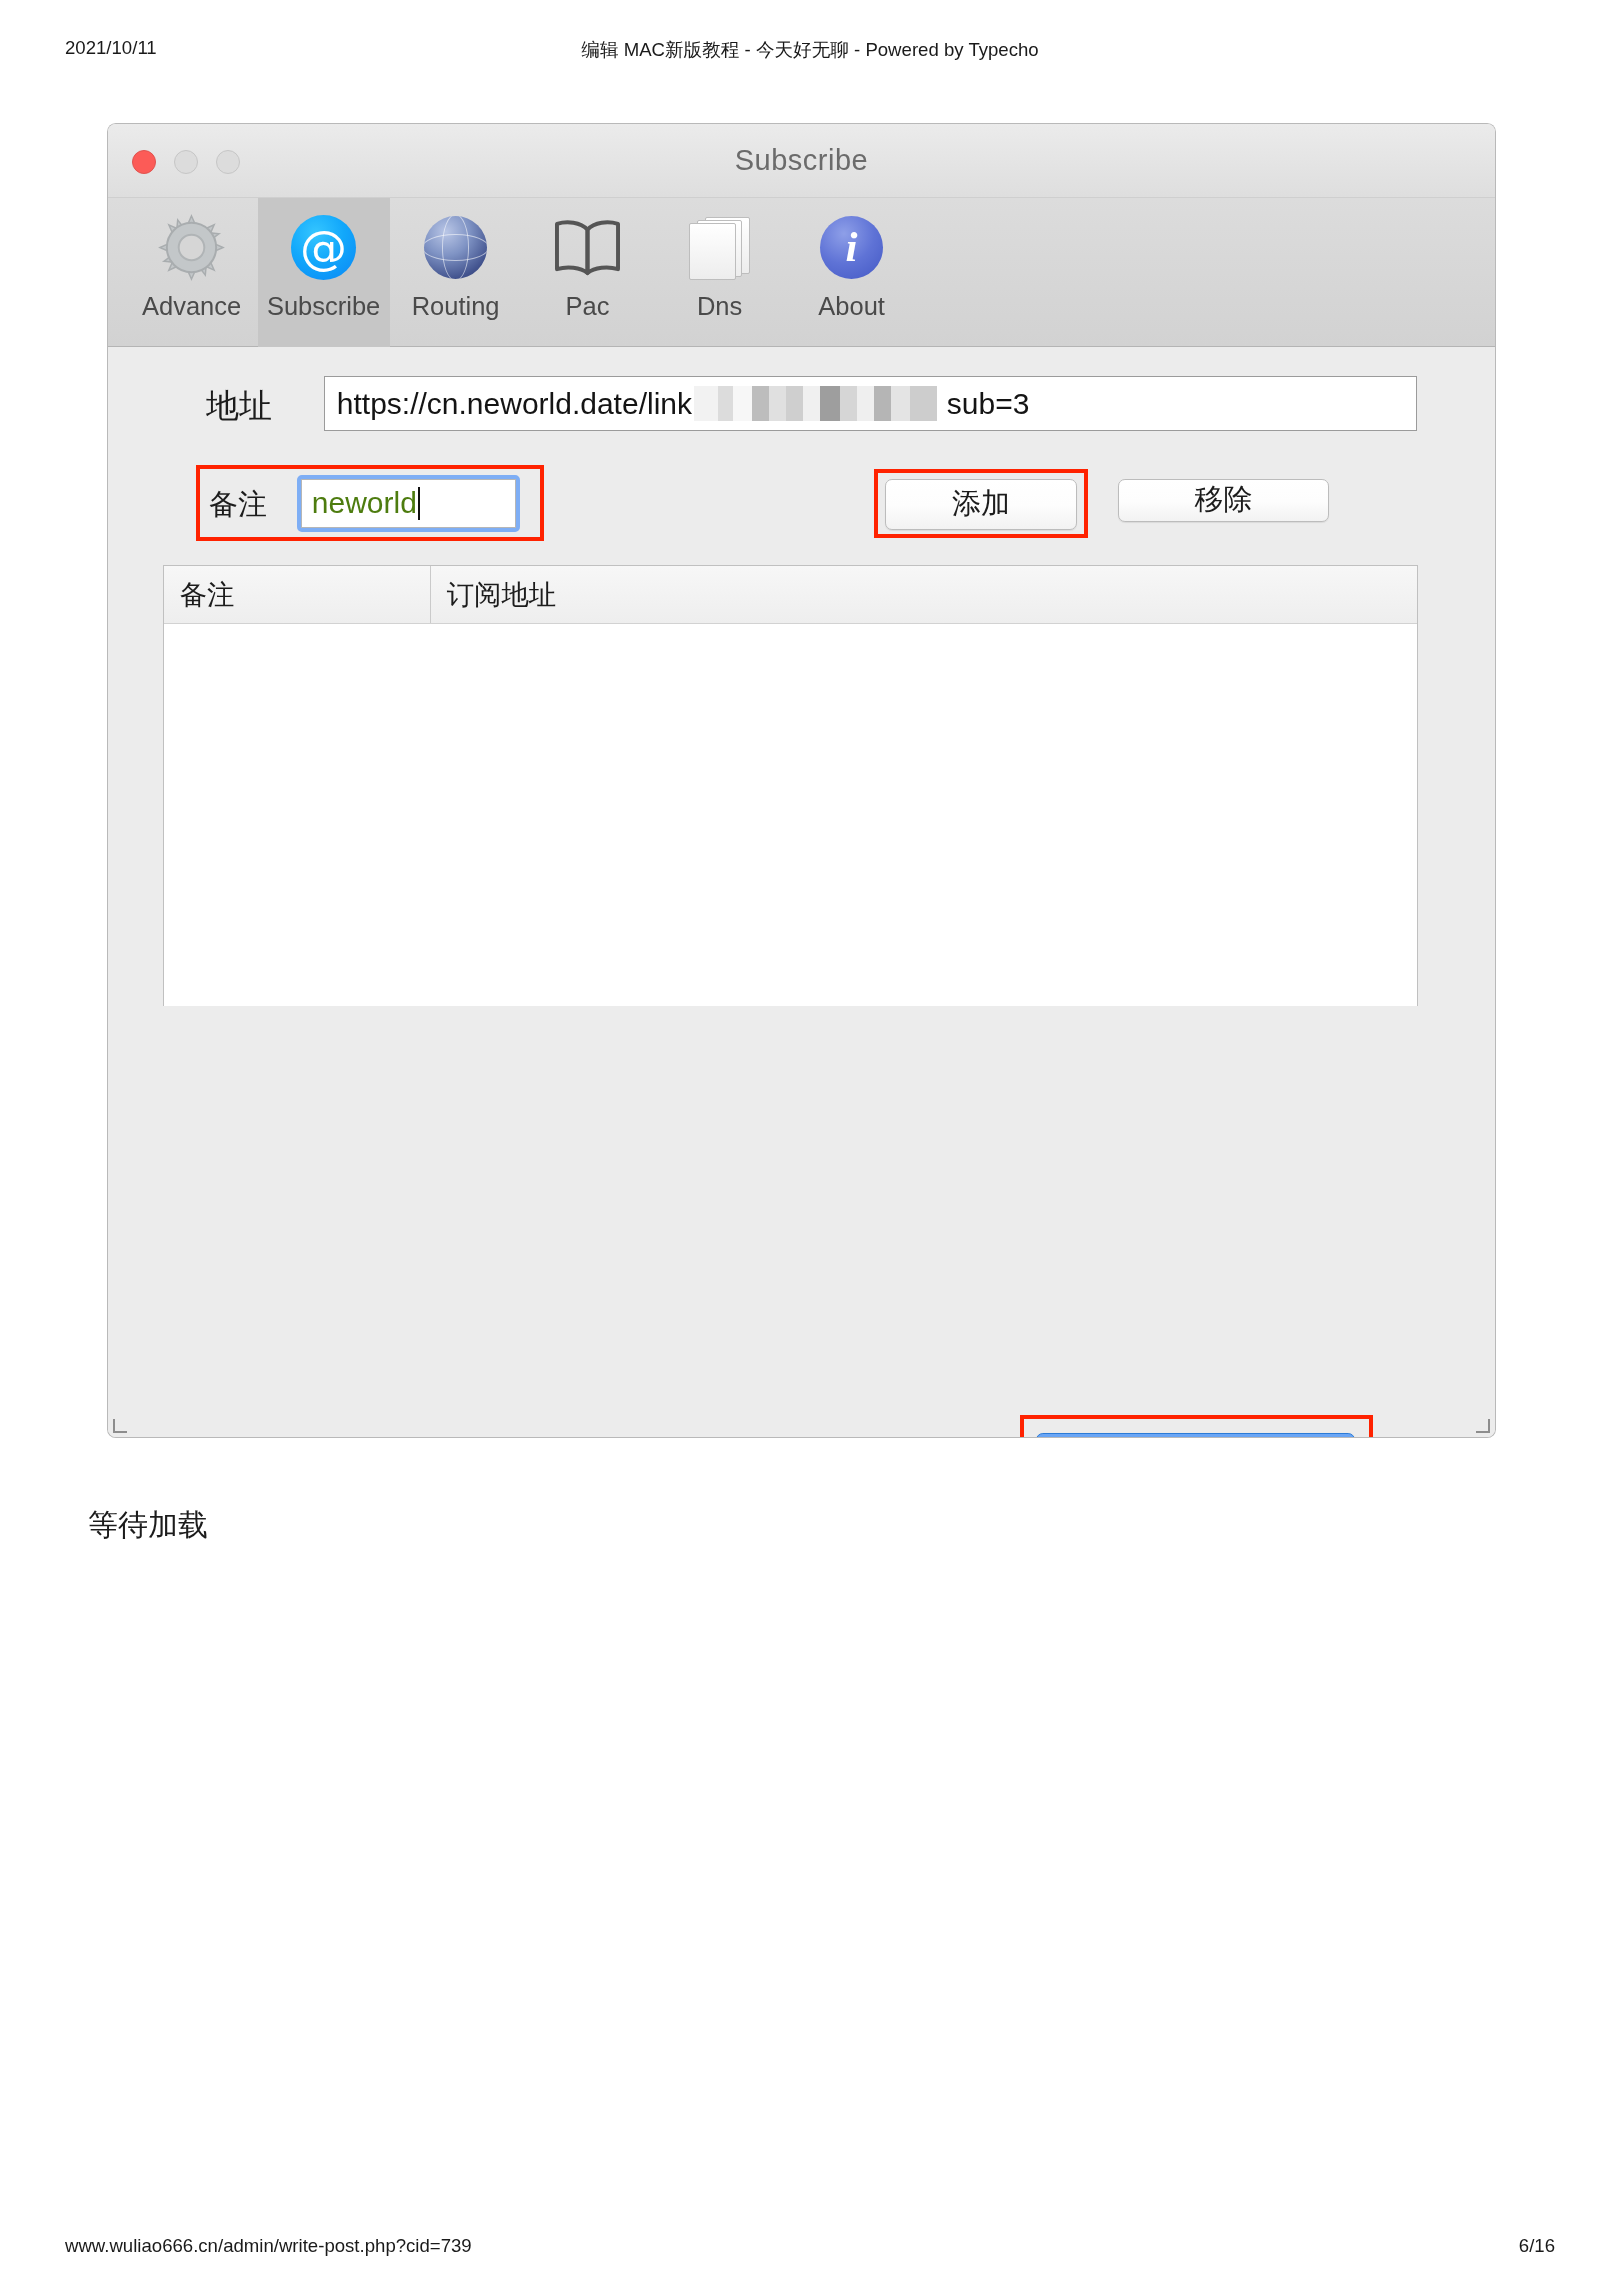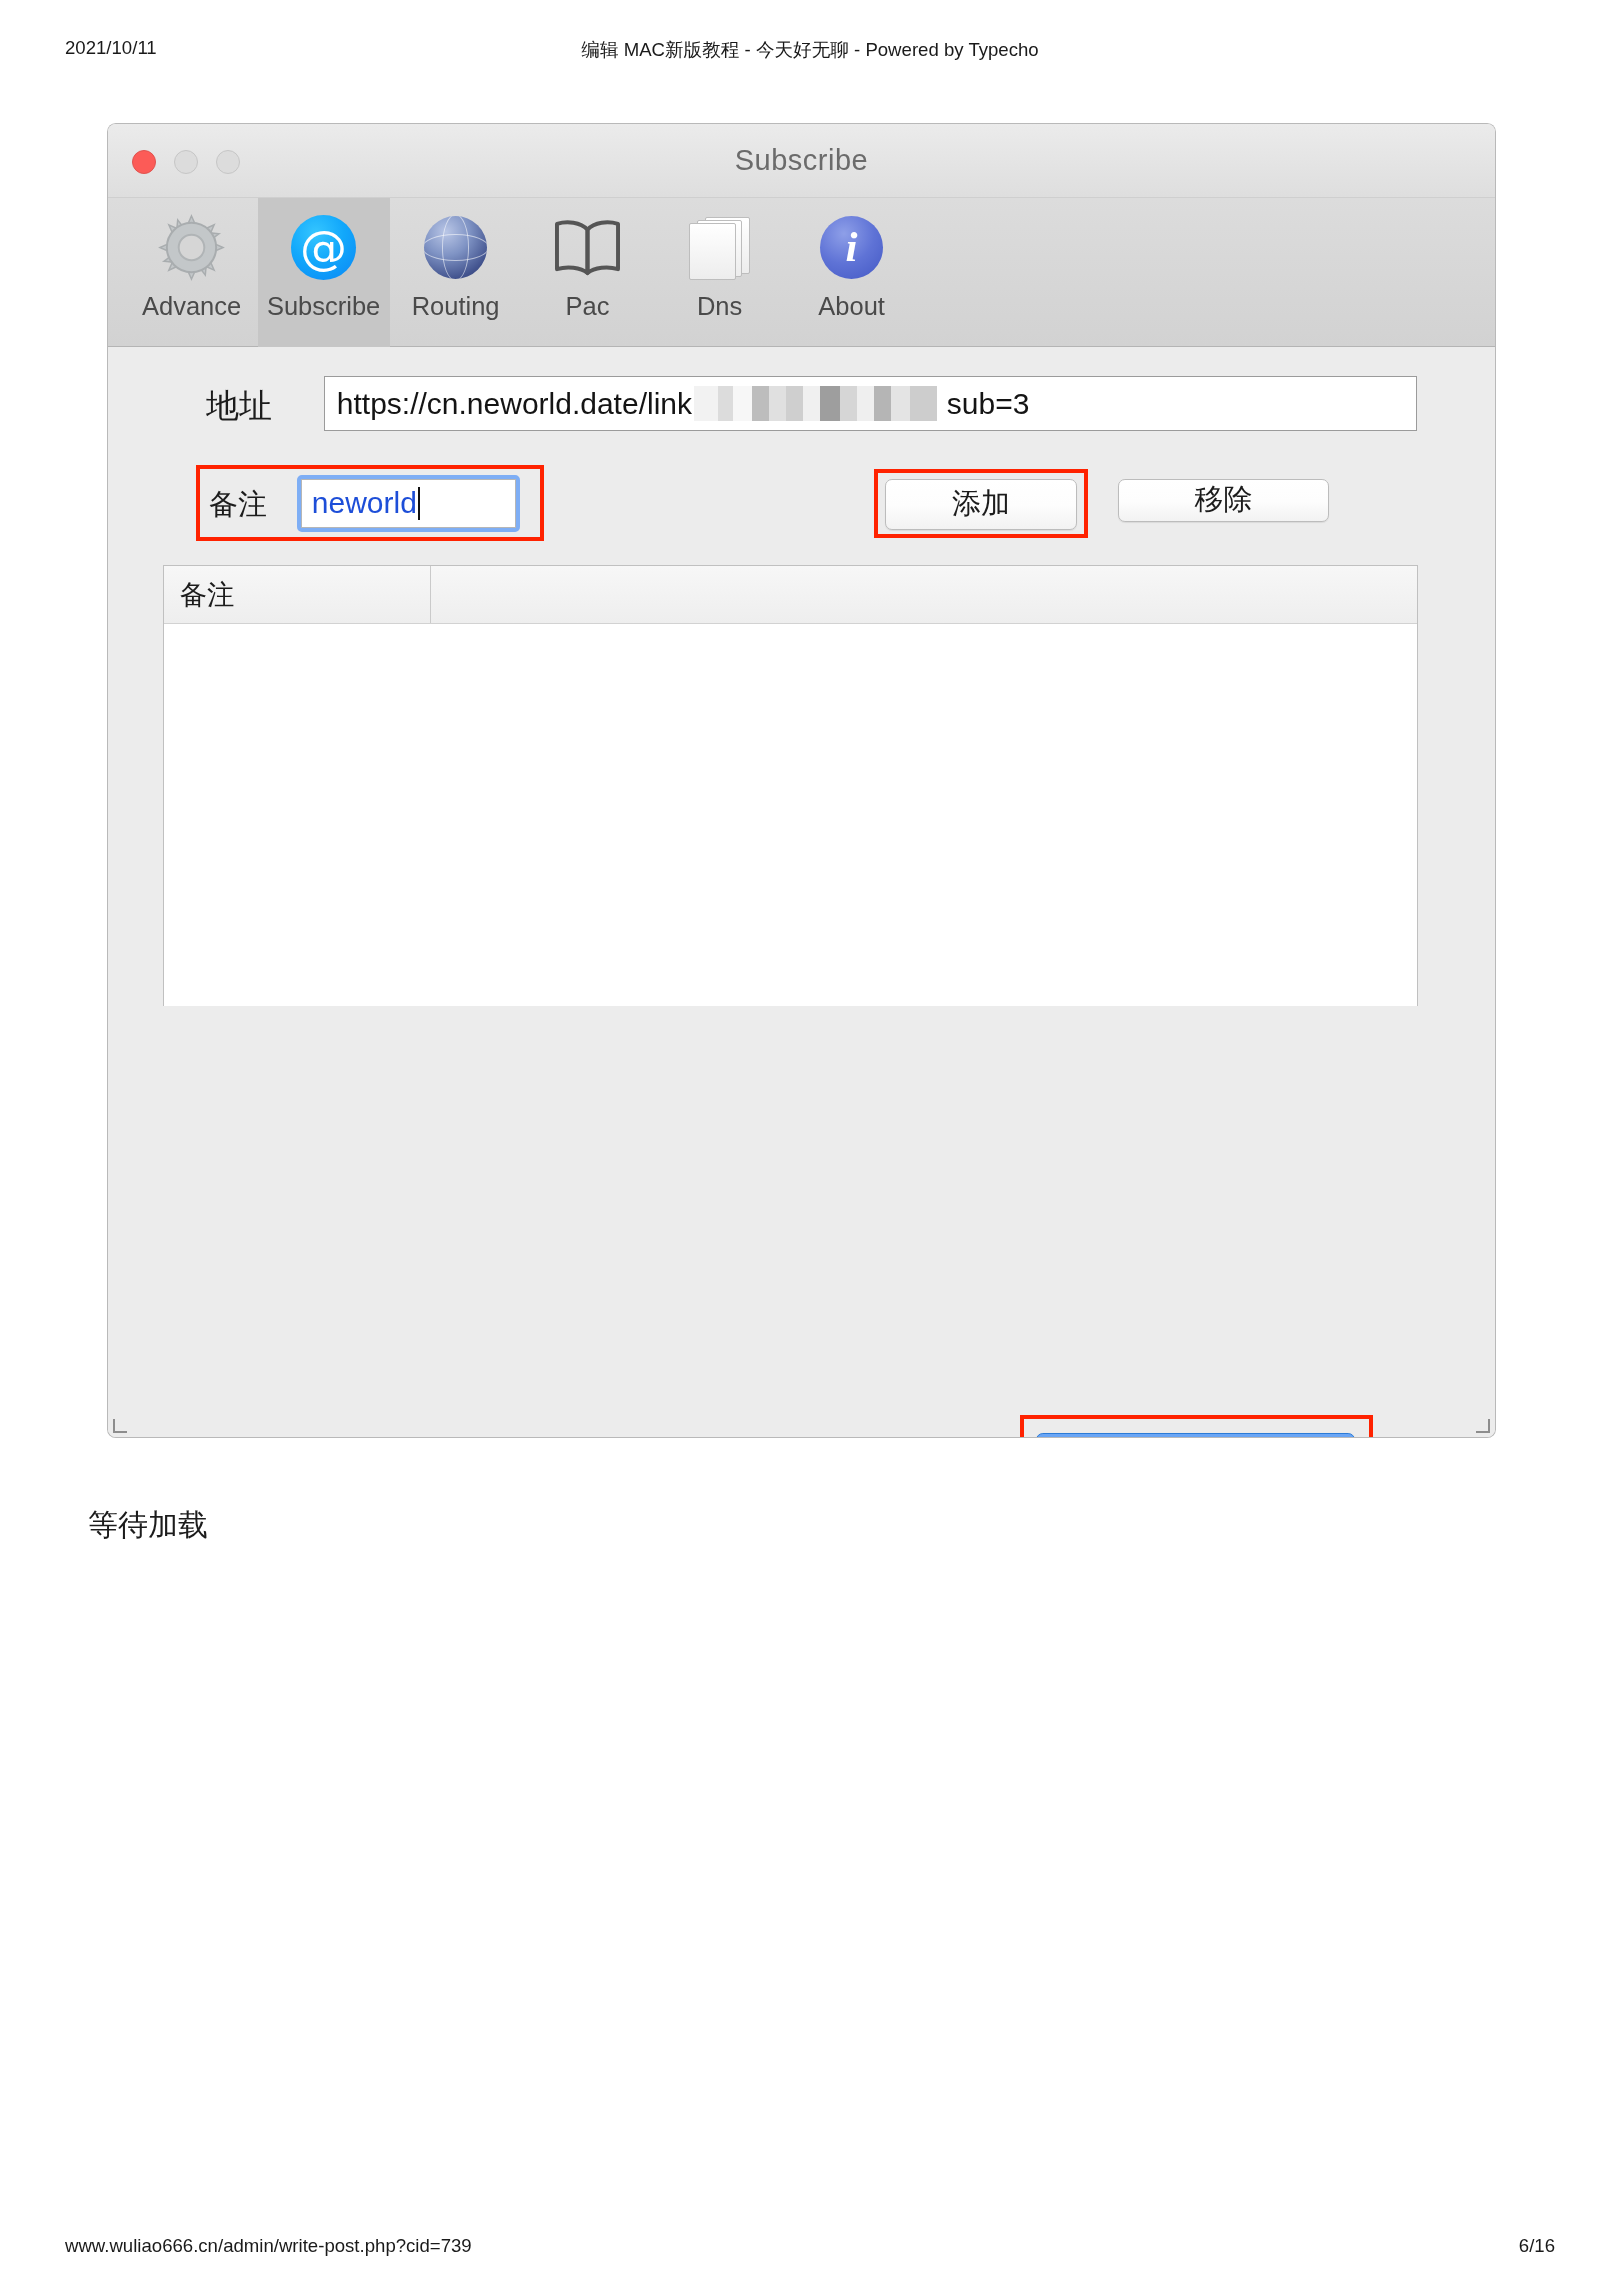--- a/index.html
+++ b/index.html
@@ -294,21 +294,21 @@
   .note-input {
     position: absolute;
     left: 0; top: 0;
     width: 100%; height: 100%;
     background: #fff;
     border: 1px solid #b6b6b6;
     box-sizing: border-box;
     display: flex;
     align-items: center;
     font-size: 30px;
-    color: #1d4ed8;
+    color: #4d7c0f;
     padding-left: 9.8px;
   }
   .caret {
     display: inline-block;
     width: 2px;
     height: 33px;
     background: #111;
     margin-left: 1px;
   }
 
@@ -558,20 +558,21 @@
         </div>
       </div>
       <div class="annot annot-add"></div>
       <div class="btn-mac btn-add">添加</div>
       <div class="btn-mac btn-remove">移除</div>
     </div>
 
     <div class="table-wrap">
       <div class="table-head">
         <div class="th th-note">备注</div>
+        <div class="th th-url">订阅地址</div>
       </div>
       <div class="table-body"></div>
     </div>
 
     <div class="annot annot-update"></div>
     <div class="btn-update">更新</div>
 
   </div>
 
   <span class="corner-grip-left"></span>

